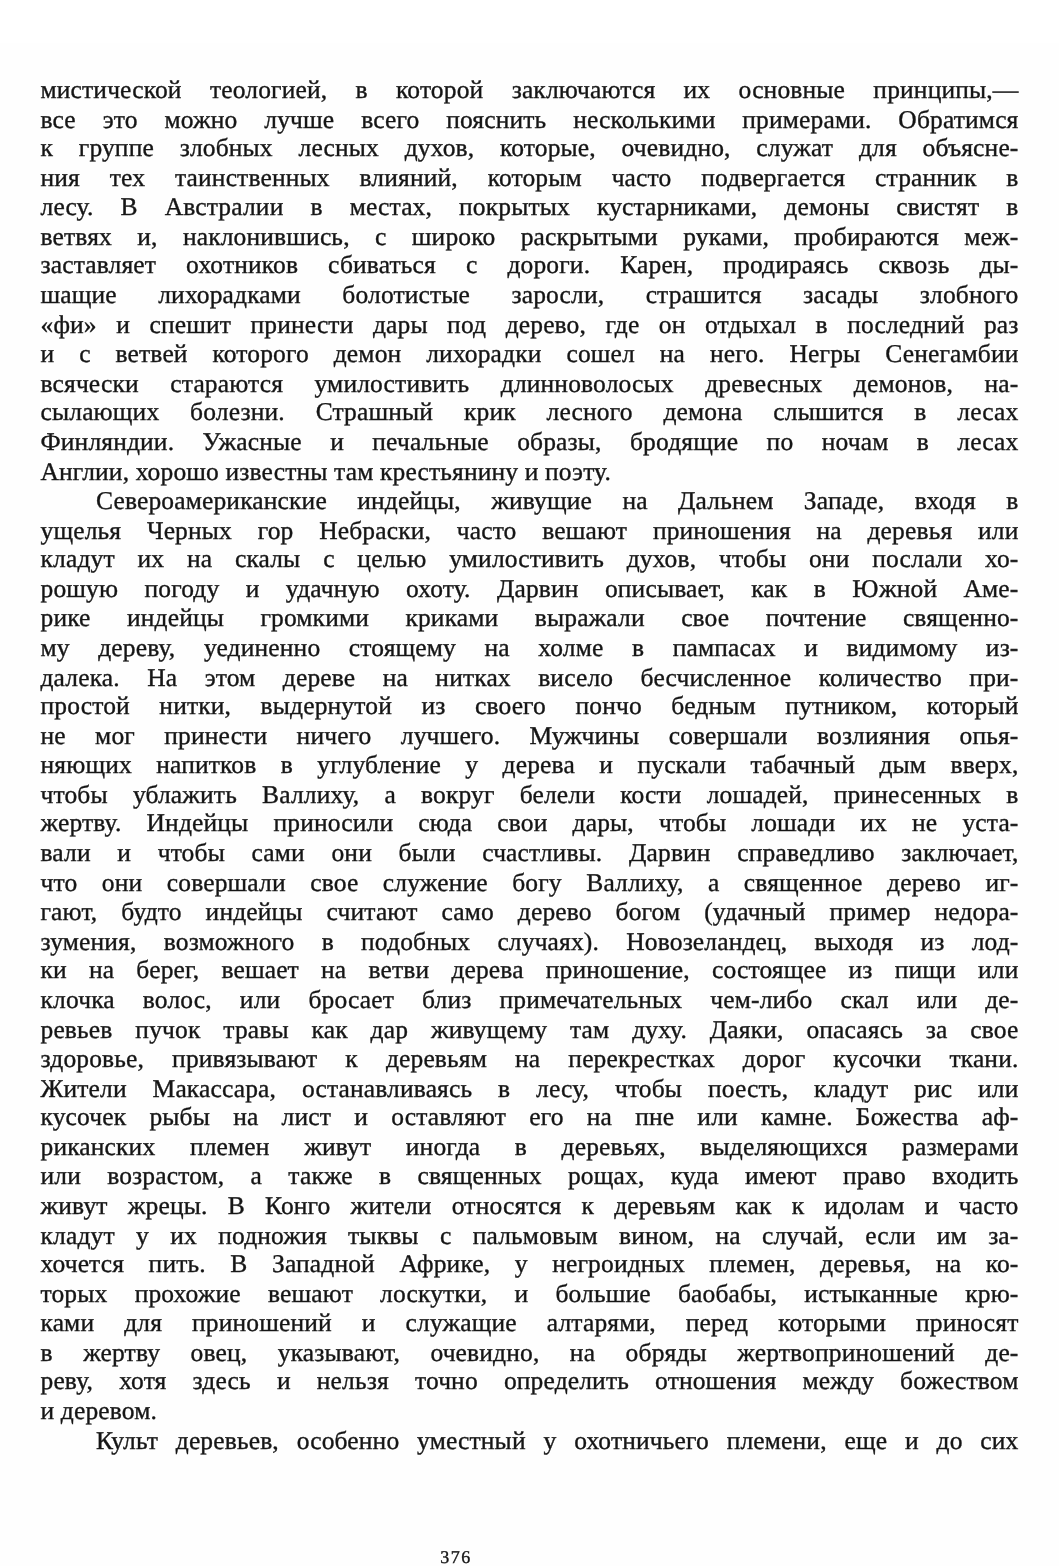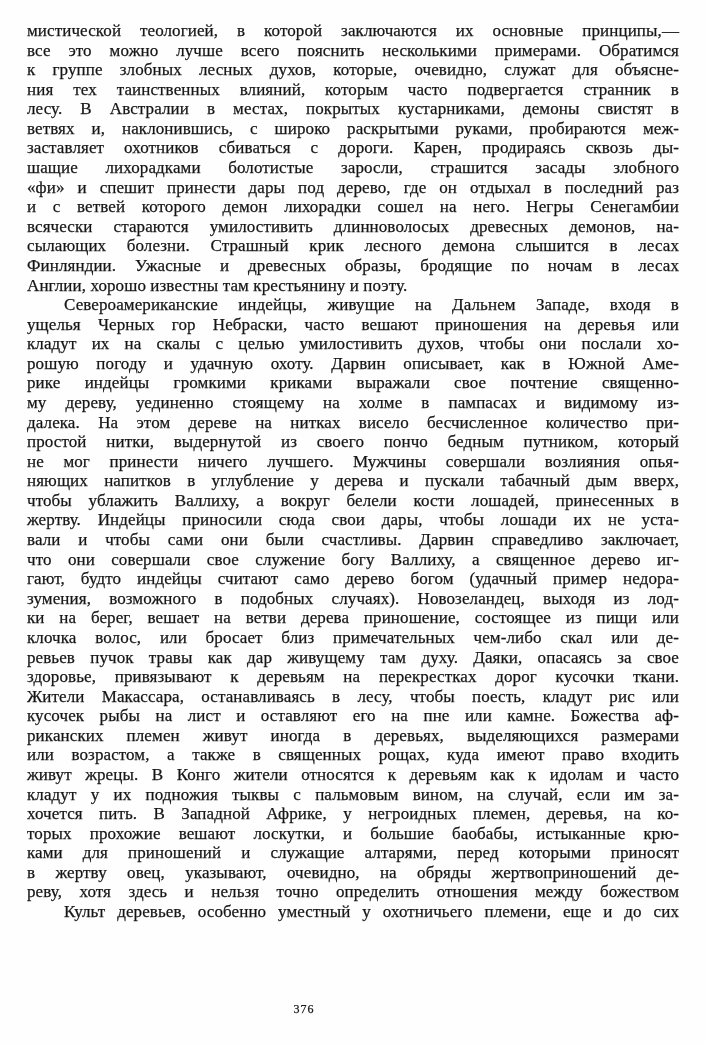--- a/index.html
+++ b/index.html
@@ -12,20 +12,21 @@
     height: 1044px;
     position: relative;
     overflow: hidden;
     font-family: "Liberation Serif", "DejaVu Serif", serif;
     color: #151515;
   }
   .page {
     position: absolute;
     inset: 0;
     background: #fefefe;
+    margin-top: 29px;
   }
   .text-block {
     position: absolute;
     left: 27px;
     top: 21px;
     width: 652px;
   }
   .line {
     height: 19.58px;
     line-height: 19.58px;
@@ -65,21 +66,21 @@
       <div class="line">к группе злобных лесных духов, которые, очевидно, служат для объясне-</div>
       <div class="line">ния тех таинственных влияний, которым часто подвергается странник в</div>
       <div class="line">лесу. В Австралии в местах, покрытых кустарниками, демоны свистят в</div>
       <div class="line">ветвях и, наклонившись, с широко раскрытыми руками, пробираются меж-</div>
       <div class="line">заставляет охотников сбиваться с дороги. Карен, продираясь сквозь ды-</div>
       <div class="line">шащие лихорадками болотистые заросли, страшится засады злобного</div>
       <div class="line">«фи» и спешит принести дары под дерево, где он отдыхал в последний раз</div>
       <div class="line">и с ветвей которого демон лихорадки сошел на него. Негры Сенегамбии</div>
       <div class="line">всячески стараются умилостивить длинноволосых древесных демонов, на-</div>
       <div class="line">сылающих болезни. Страшный крик лесного демона слышится в лесах</div>
-      <div class="line">Финляндии. Ужасные и древесных образы, бродящие по ночам в лесах</div>
+      <div class="line">Финляндии. Ужасные и печальные образы, бродящие по ночам в лесах</div>
       <div class="line last">Англии, хорошо известны там крестьянину и поэту.</div>
       <div class="line indent">Североамериканские индейцы, живущие на Дальнем Западе, входя в</div>
       <div class="line">ущелья Черных гор Небраски, часто вешают приношения на деревья или</div>
       <div class="line">кладут их на скалы с целью умилостивить духов, чтобы они послали хо-</div>
       <div class="line">рошую погоду и удачную охоту. Дарвин описывает, как в Южной Аме-</div>
       <div class="line">рике индейцы громкими криками выражали свое почтение священно-</div>
       <div class="line">му дереву, уединенно стоящему на холме в пампасах и видимому из-</div>
       <div class="line">далека. На этом дереве на нитках висело бесчисленное количество при-</div>
       <div class="line">простой нитки, выдернутой из своего пончо бедным путником, который</div>
       <div class="line">не мог принести ничего лучшего. Мужчины совершали возлияния опья-</div>
@@ -98,16 +99,17 @@
       <div class="line">кусочек рыбы на лист и оставляют его на пне или камне. Божества аф-</div>
       <div class="line">риканских племен живут иногда в деревьях, выделяющихся размерами</div>
       <div class="line">или возрастом, а также в священных рощах, куда имеют право входить</div>
       <div class="line">живут жрецы. В Конго жители относятся к деревьям как к идолам и часто</div>
       <div class="line">кладут у их подножия тыквы с пальмовым вином, на случай, если им за-</div>
       <div class="line">хочется пить. В Западной Африке, у негроидных племен, деревья, на ко-</div>
       <div class="line">торых прохожие вешают лоскутки, и большие баобабы, истыканные крю-</div>
       <div class="line">ками для приношений и служащие алтарями, перед которыми приносят</div>
       <div class="line">в жертву овец, указывают, очевидно, на обряды жертвоприношений де-</div>
       <div class="line">реву, хотя здесь и нельзя точно определить отношения между божеством</div>
+      <div class="line last">и деревом.</div>
       <div class="line indent">Культ деревьев, особенно уместный у охотничьего племени, еще и до сих</div>
     </div>
   <div class="page-number">376</div>
 </div>
 
 </body></html>

